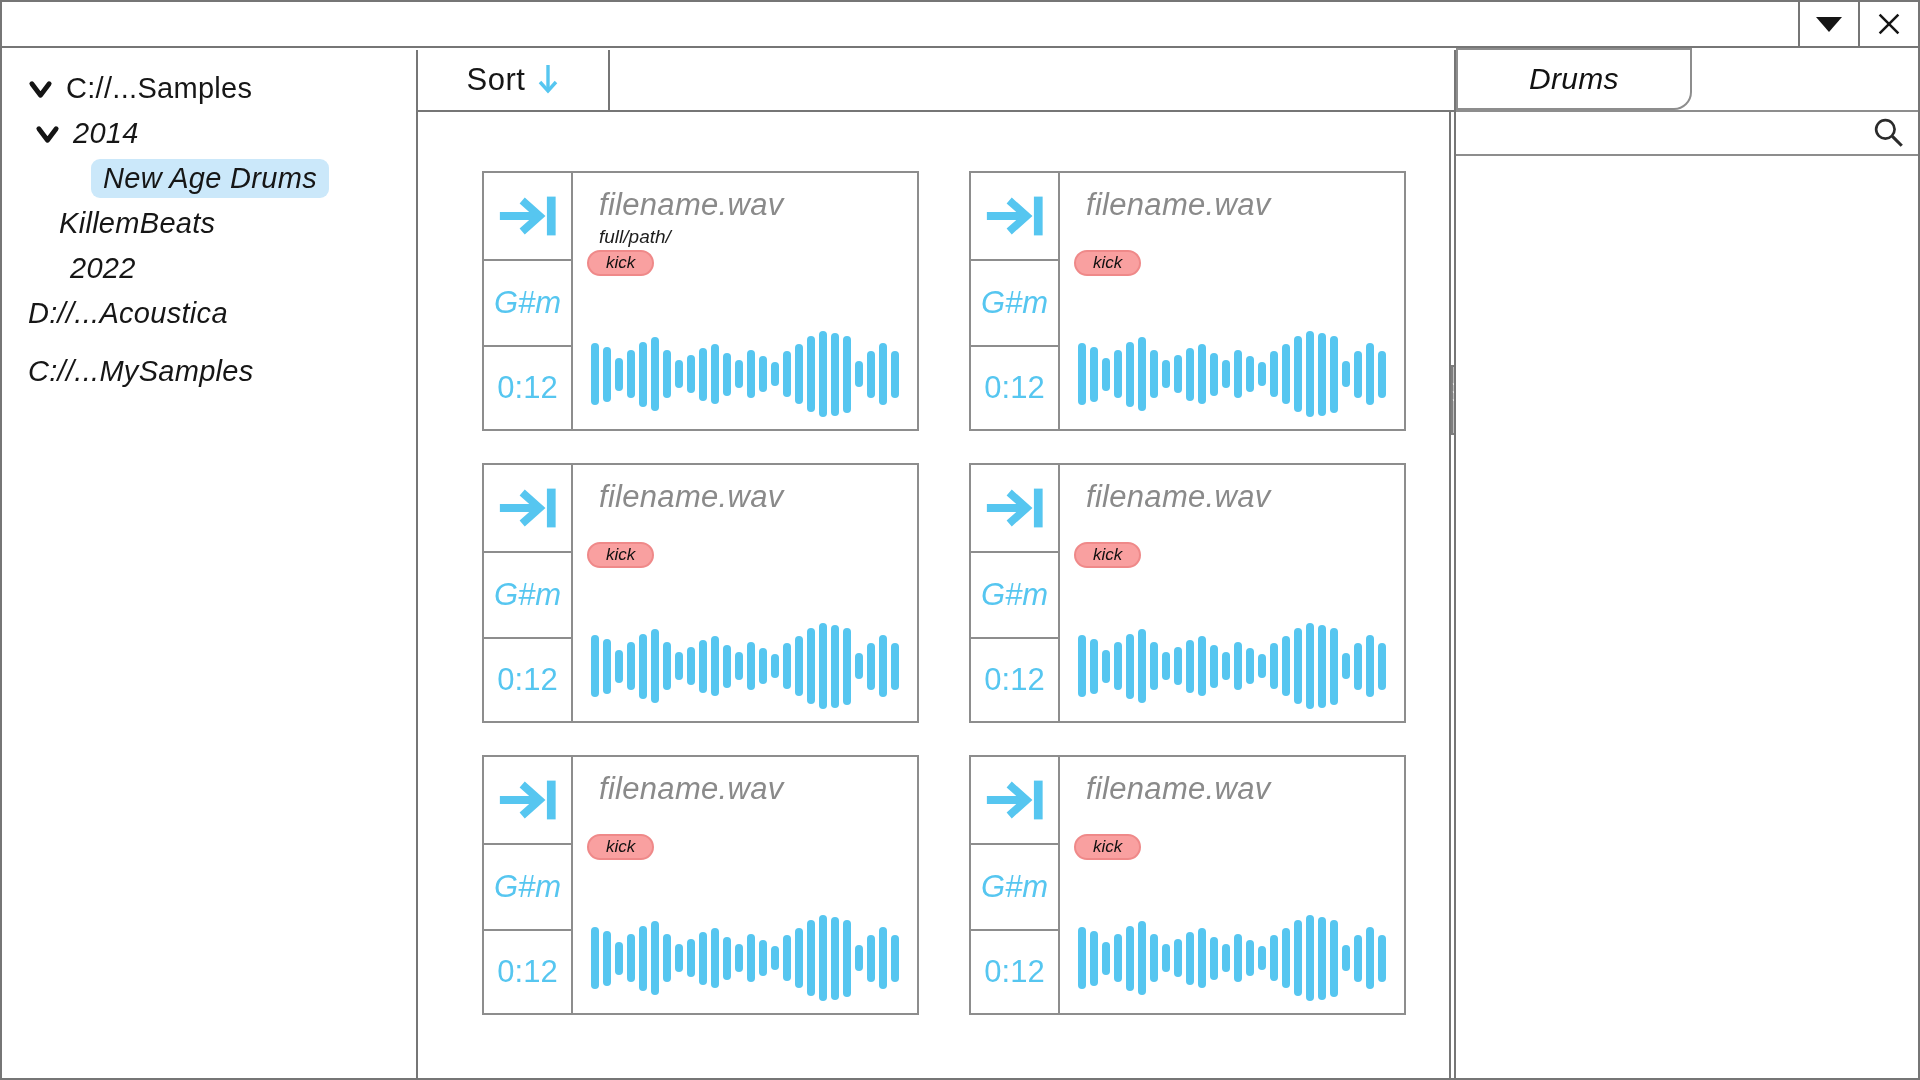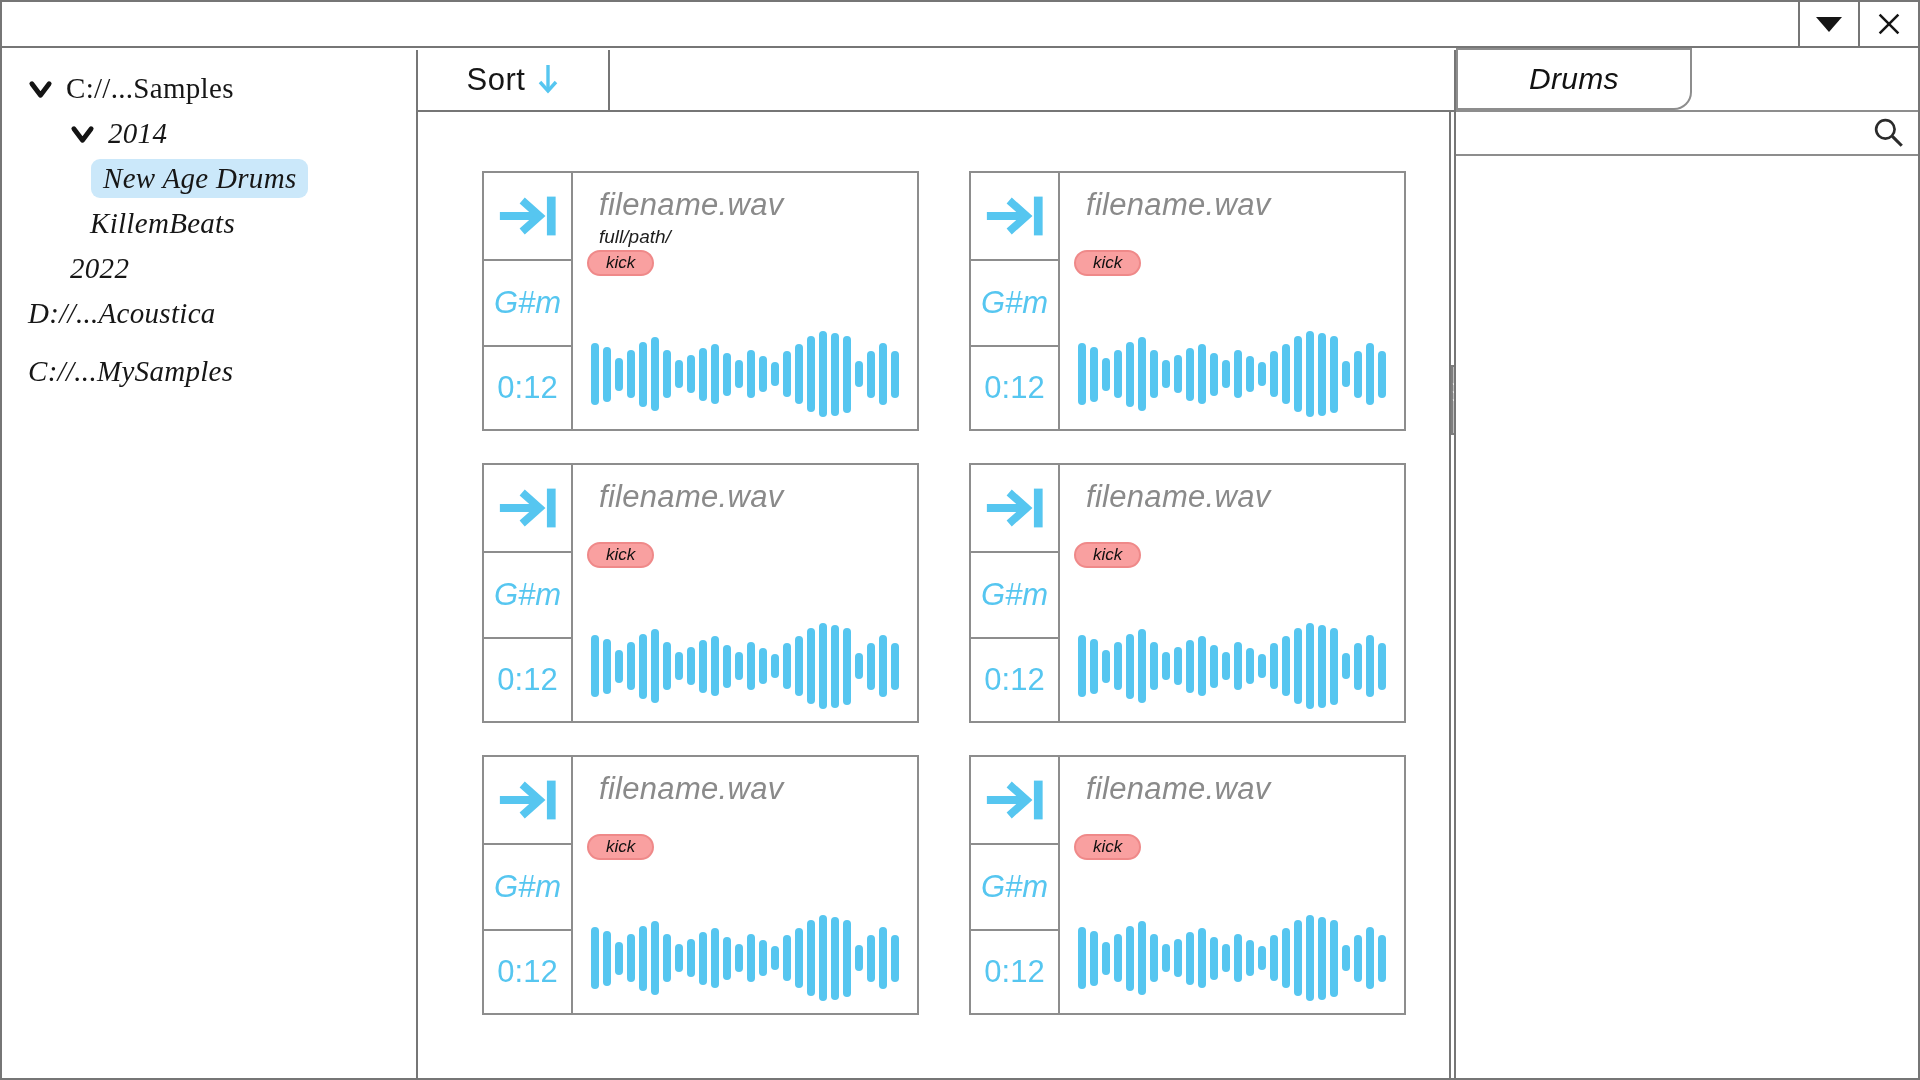--- a/index.html
+++ b/index.html
@@ -21,21 +21,21 @@
   .tb-close{right:0;width:60px;}
   .tri{width:0;height:0;border-left:13px solid transparent;border-right:13px solid transparent;border-top:15px solid #151515;}
 
   
   .sidebar{position:absolute;left:0;top:48px;bottom:0;width:397px;padding-top:16px;background:#fff;}
   .tree-row{height:45px;display:flex;align-items:center;font-size:29px;color:#161616;letter-spacing:.3px;cursor:pointer;}
   .tree-row:last-child{margin-top:13px;}
   .chev{width:25px;height:25px;flex:0 0 25px;margin-right:13px;display:flex;align-items:center;justify-content:center;}
   .chev svg{display:block;}
   .chev.down svg{transform:rotate(90deg);}
-  .tree-label{white-space:nowrap;font-family:Liberation Serif, serif;}
+  .tree-label{white-space:nowrap;}
   .tree-label.it{font-style:italic;}
   .tree-label.sel{background:var(--hl);border-radius:9px;padding:3px 12px;margin-left:-12px;}
 
   
   .main{position:absolute;left:414px;top:48px;bottom:0;width:1055px;border-left:2px solid var(--line);border-right:2px solid var(--line);background:#fff;}
   .main-header{position:absolute;top:0;left:0;right:0;height:62px;border-bottom:2px solid var(--line);display:flex;}
   .sort-btn{width:192px;height:100%;border:none;border-right:2px solid var(--line);background:#fff;display:flex;align-items:center;justify-content:center;gap:12px;font-family:inherit;font-size:31px;color:#161616;letter-spacing:.5px;cursor:pointer;}
   .searchbar{flex:1;position:relative;}
   .searchbar input{width:100%;height:100%;border:none;outline:none;background:transparent;text-align:right;padding-right:56px;font-family:inherit;font-size:26px;color:#333;}
   .searchbar input::placeholder{color:#b3b3b3;font-style:italic;letter-spacing:.3px;}
@@ -90,37 +90,37 @@
 
   <aside class="sidebar">
       <div class="tree-row" style="padding-left: 26px;">
         <span class="chev down">
           <svg width="25" height="25" viewBox="0 0 26 26">
             <path d="M8 4 L20 13 L8 22" fill="none" stroke="#141414" stroke-width="5" stroke-linecap="round" stroke-linejoin="round"></path>
           </svg>
         </span>
         <span class="tree-label">C://...Samples</span>
       </div>
-      <div class="tree-row" style="padding-left: 68px;">
+      <div class="tree-row" style="padding-left: 33px;">
         <span class="chev down">
           <svg width="25" height="25" viewBox="0 0 26 26">
             <path d="M8 4 L20 13 L8 22" fill="none" stroke="#141414" stroke-width="5" stroke-linecap="round" stroke-linejoin="round"></path>
           </svg>
         </span>
         <span class="tree-label it">2014</span>
       </div>
       <div class="tree-row" style="padding-left: 101px;">
         <span class="chev right">
           <svg width="25" height="25" viewBox="0 0 26 26">
             <path d="M8 4 L20 13 L8 22" fill="none" stroke="#141414" stroke-width="5" stroke-linecap="round" stroke-linejoin="round"></path>
           </svg>
         </span>
         <span class="tree-label it sel">New Age Drums</span>
       </div>
-      <div class="tree-row" style="padding-left: 88px;">
+      <div class="tree-row" style="padding-left: 57px;">
         <span class="chev right">
           <svg width="25" height="25" viewBox="0 0 26 26">
             <path d="M8 4 L20 13 L8 22" fill="none" stroke="#141414" stroke-width="5" stroke-linecap="round" stroke-linejoin="round"></path>
           </svg>
         </span>
         <span class="tree-label it">KillemBeats</span>
       </div>
       <div class="tree-row" style="padding-left: 68px;">
         <span class="chev right">
           <svg width="25" height="25" viewBox="0 0 26 26">

